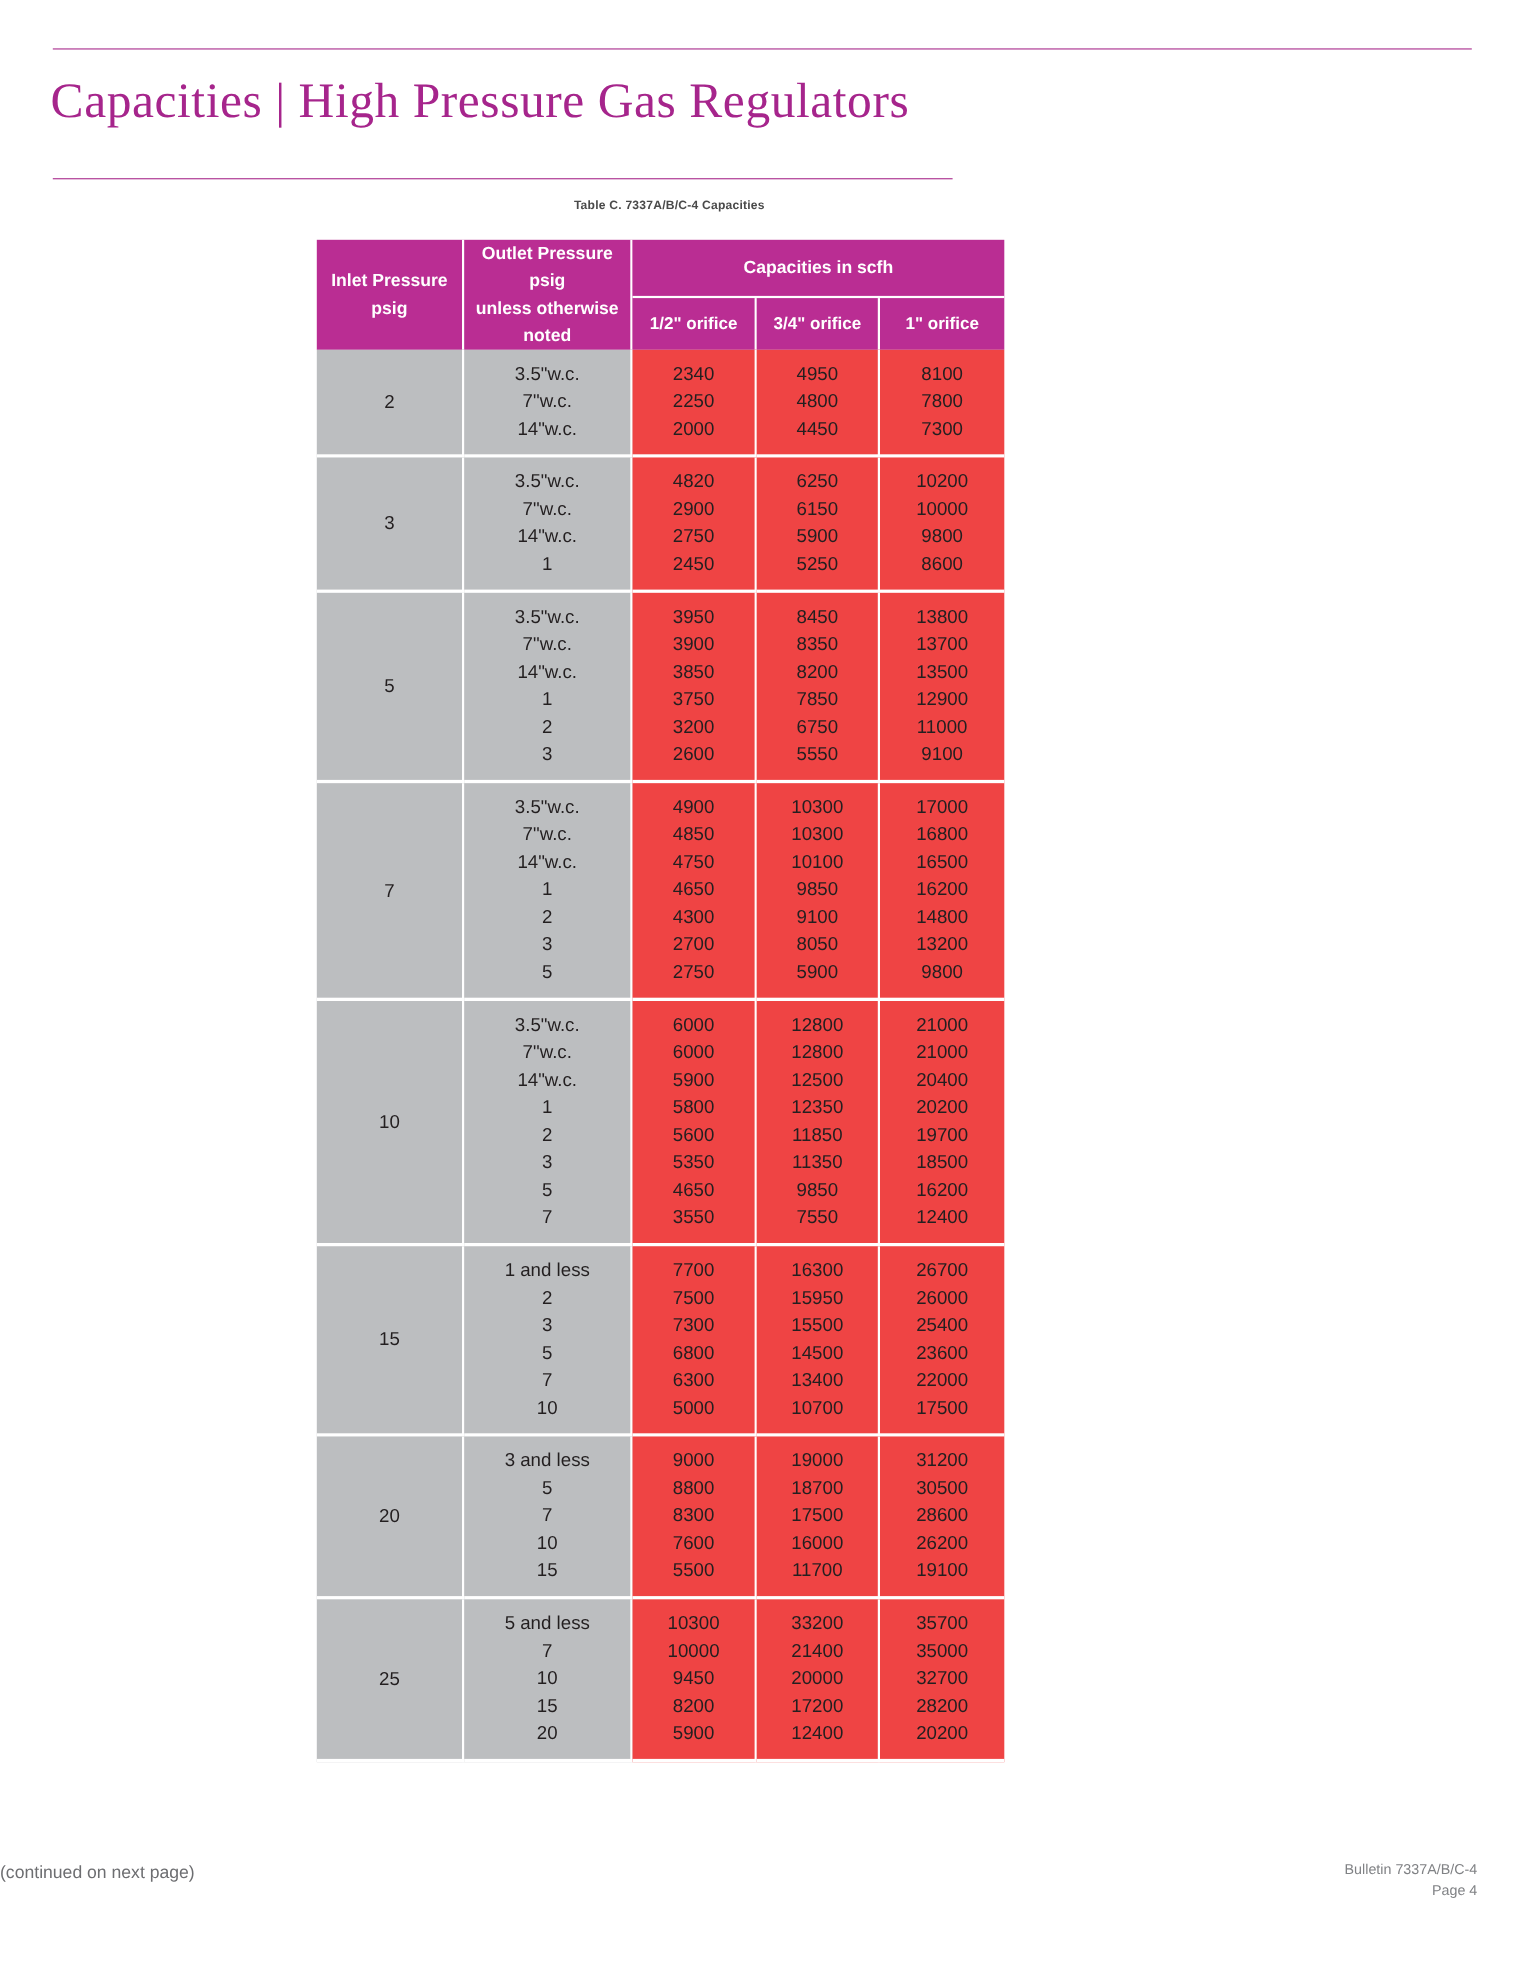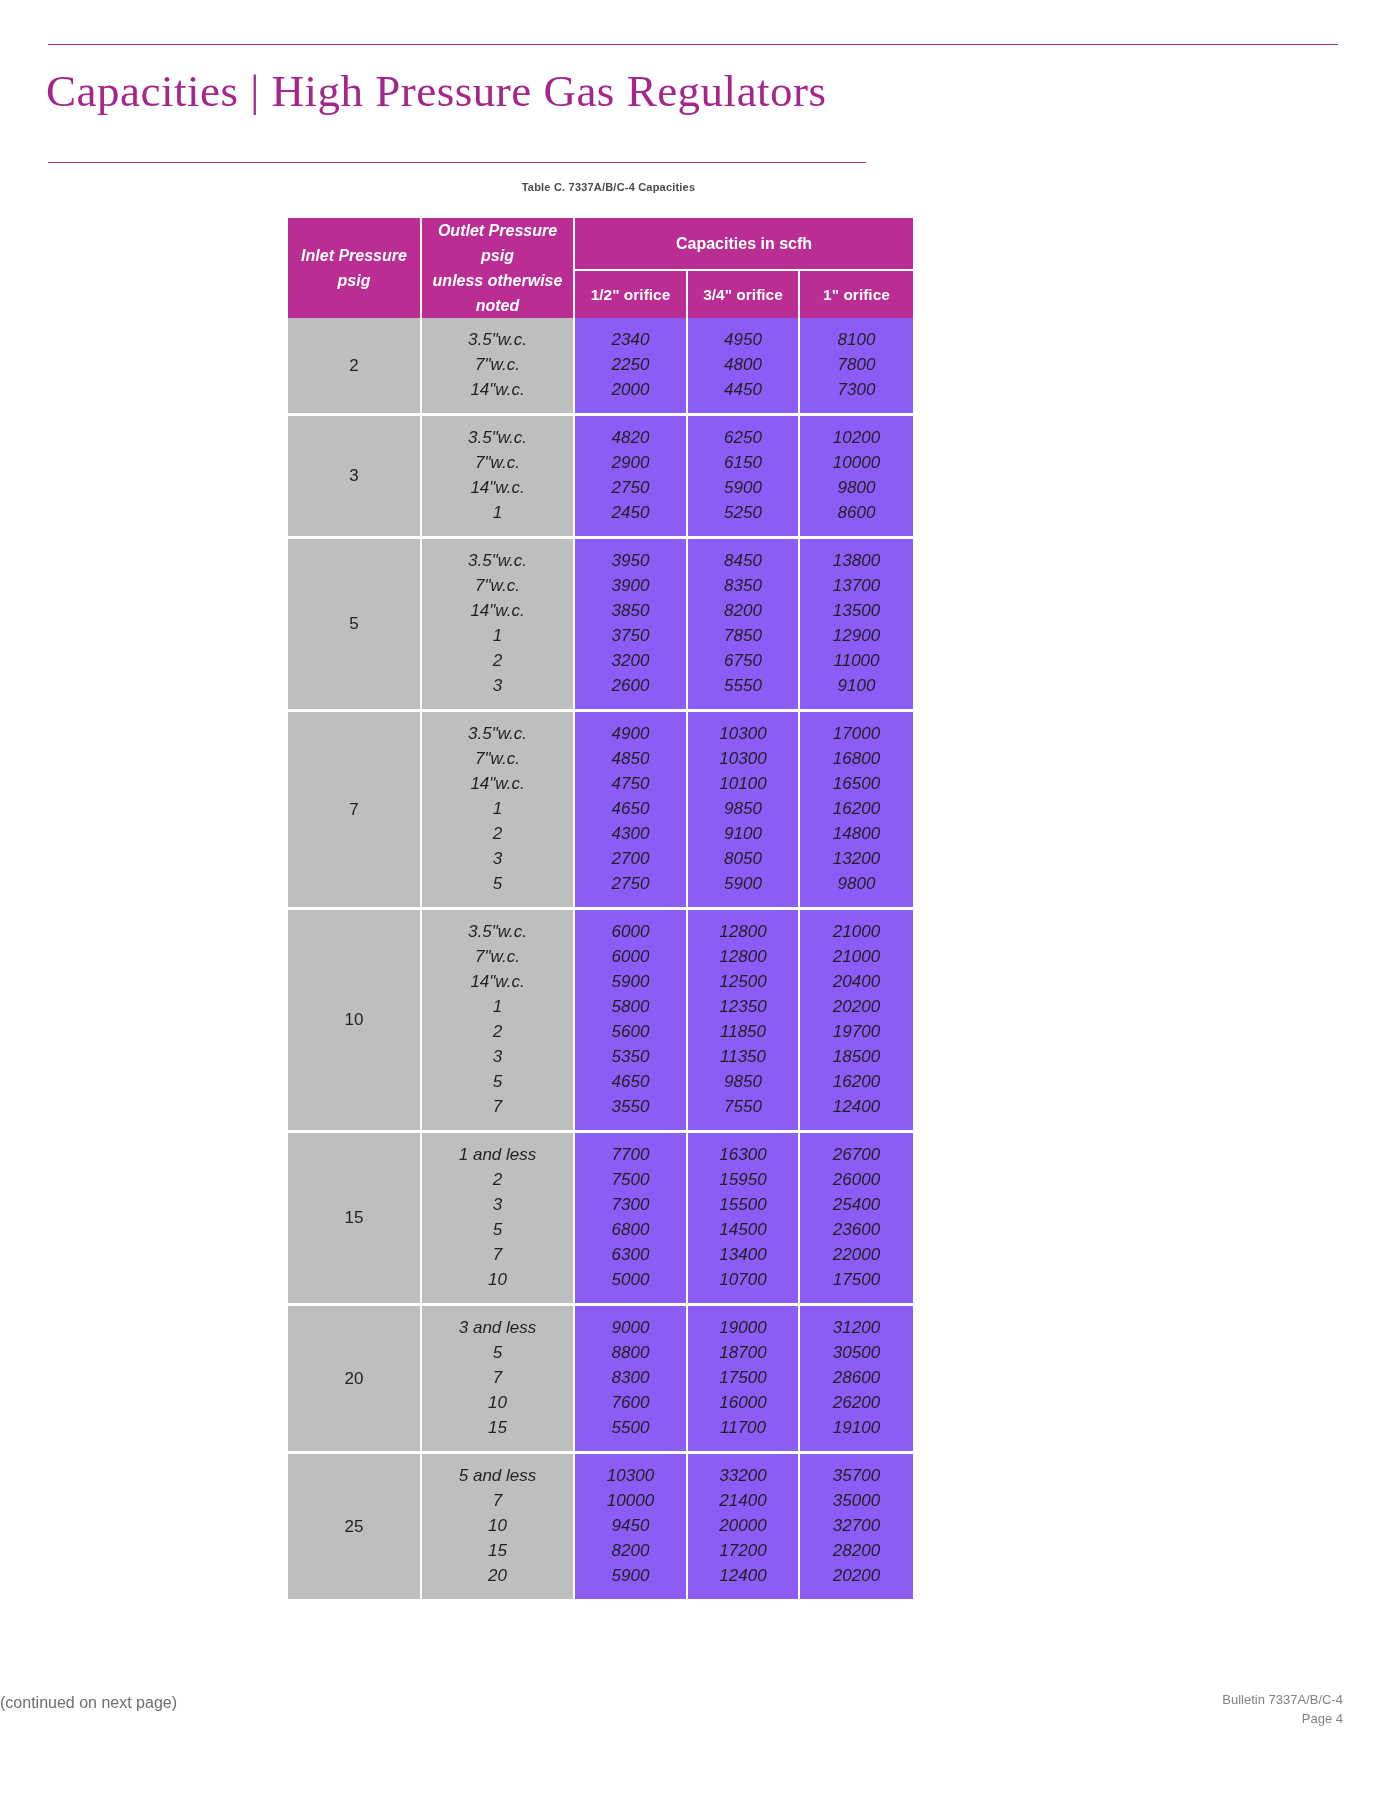--- a/index.html
+++ b/index.html
@@ -115,33 +115,32 @@
   }
   .grp-outlet {
     background: #bcbec0;
     color: #231f20;
     font-size: 17px;
     text-align: center;
     border-right: 2px solid #ffffff;
     border-bottom: 3px solid #ffffff;
   }
   .grp-val {
-    background: #8b5cf6;
+    background: #ef4444;
     color: #231f20;
     font-size: 17px;
     text-align: center;
     border-right: 2px solid #ffffff;
     border-bottom: 3px solid #ffffff;
   }
   .grp-val.last { border-right: none; }
 
   .stack {
     display: block;
     padding: 9px 0 11px 0;
-    font-style: italic;
   }
   .stack .ln {
     display: block;
     line-height: 25px;
     white-space: nowrap;
   }
 
   
   col.c-inlet  { width: 134px; }
   col.c-outlet { width: 153px; }

